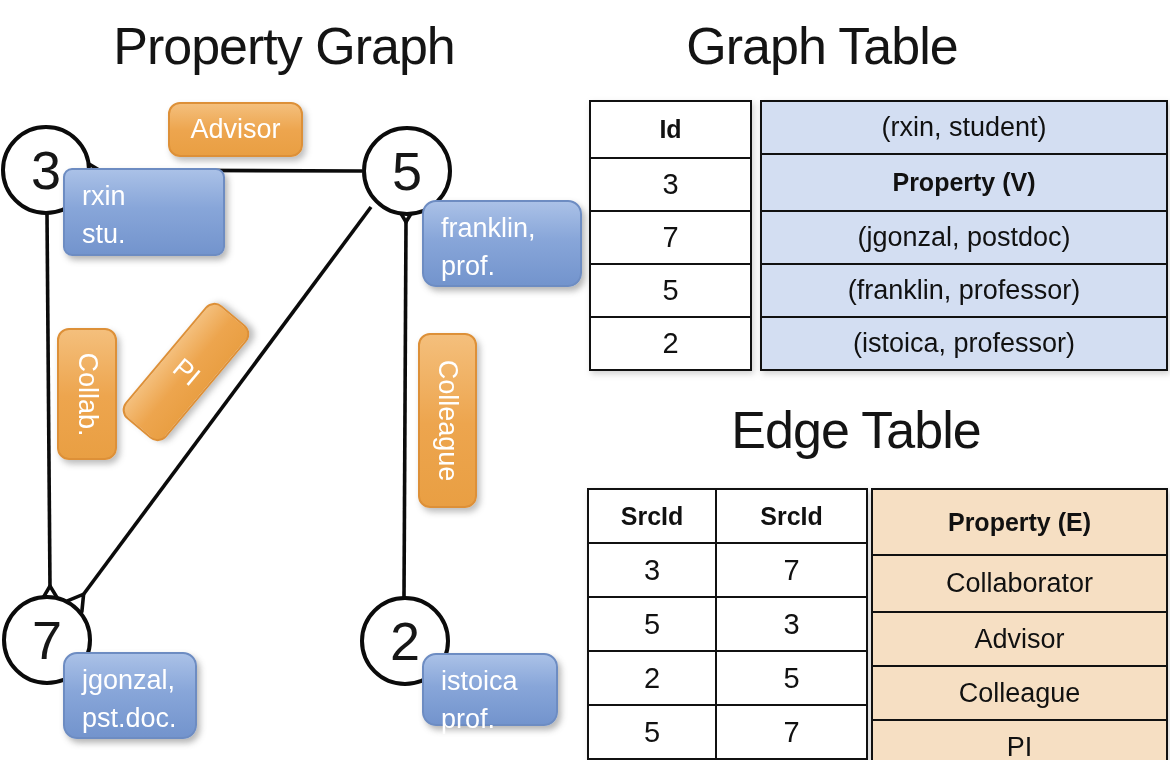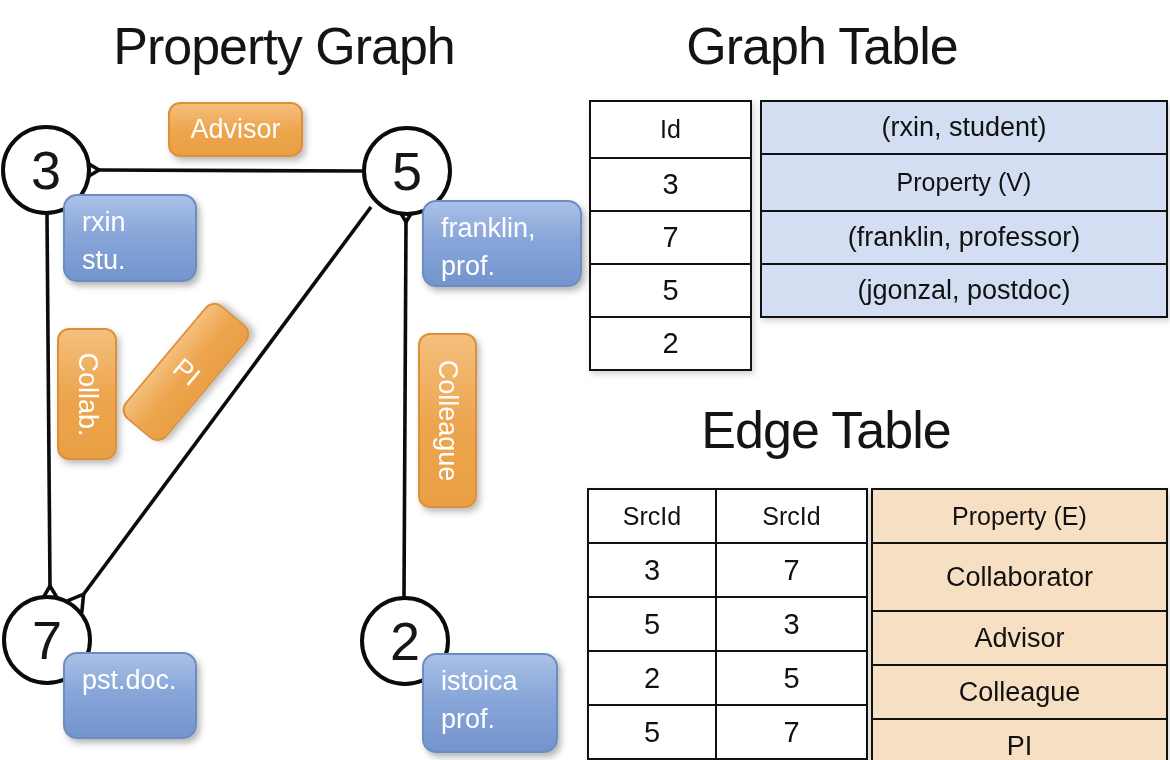--- a/index.html
+++ b/index.html
@@ -35,21 +35,21 @@
   }
   .edge-label .vtext { transform:rotate(90deg); white-space:nowrap; }
   .pi-box { transform:rotate(-50deg); }
   .dtable {
     position:absolute; border-collapse:collapse; table-layout:fixed;
     box-shadow:2px 3px 6px rgba(130,130,130,0.35); background:#fff;
   }
   .dtable th, .dtable td {
     border:2.5px solid #111; text-align:center; vertical-align:middle; padding:0;
   }
-  .dtable th { font-size:25px; font-weight:normal; }
+  .dtable th { font-size:25px; font-weight:bold; }
   .dtable td { font-size:29px; font-weight:300; }
   .fill-blue th, .fill-blue td { background:#d3def2; }
   .fill-tan th, .fill-tan td { background:#f6dfc3; }
 </style>
 </head>
 <body>
 
 <div class="title" style="left:284px; top:16px;">Property Graph</div>
 
 <svg class="edges" width="1170" height="760" viewBox="0 0 1170 760">
@@ -70,32 +70,33 @@
 <div class="node-circle" style="left:362px; top:126px;">
   <span>5</span>
 </div>
 <div class="node-circle" style="left:2px; top:595px;">
   <span>7</span>
 </div>
 <div class="node-circle" style="left:360px; top:596px;">
   <span>2</span>
 </div>
 
-<div class="prop-box" style="left:63px; top:194px; width:134px; height:88px;">
+<div class="prop-box" style="left:63px; top:168px; width:162px; height:88px;border-radius:9px;">
   <div>rxin</div>
   <div>stu.</div>
 </div>
 <div class="prop-box" style="left:422px; top:200px; width:160px; height:87px;">
   <div>franklin,</div>
   <div>prof.</div>
 </div>
 <div class="prop-box" style="left:63px; top:652px; width:134px; height:87px;">
+  <div>jgonzal,</div>
   <div>pst.doc.</div>
 </div>
-<div class="prop-box" style="left:422px; top:653px; width:136px; height:100px;">
+<div class="prop-box" style="left:422px; top:653px; width:136px; height:73px;">
   <div>istoica</div>
   <div>prof.</div>
 </div>
 
 <div class="edge-label" style="left:168px; top:102px; width:135px; height:55px;">
   <span>Advisor</span>
 </div>
 <div class="edge-label" style="left:57px; top:328px; width:60px; height:132px;">
   <span class="vtext">Collab.</span>
 </div>
@@ -130,29 +131,32 @@
 
 <table class="dtable fill-blue" style="left:760px; top:100px; width:408px;">
   <tbody>
       <tr style="height:53px;">
         <td style="font-size:27px;">(rxin, student)</td>
       </tr>
   <tr style="height:57px;">
         <th>Property (V)</th>
       </tr>
   <tr style="height:53px;">
+        <td style="font-size:27px;">(jgonzal, postdoc)</td>
+      </tr>
+  <tr style="height:53px;">
         <td style="font-size:27px;">(franklin, professor)</td>
       </tr>
   <tr style="height:53px;">
-        <td style="font-size:27px;">(jgonzal, postdoc)</td>
-      </tr>
-</tbody>
-  </table>
-
-<div class="title" style="left:826px; top:400px;">Edge Table</div>
+        <td style="font-size:27px;">(istoica, professor)</td>
+      </tr>
+</tbody>
+  </table>
+
+<div class="title" style="left:856px; top:400px;">Edge Table</div>
 
 <table class="dtable" style="left:587px; top:488px; width:279px;">
   <colgroup>
       <col style="width:128px;">
       <col style="width:151px;">
     </colgroup>
   <tbody>
       <tr style="height:54px;">
     <th>SrcId</th>
     <th>SrcId</th>
@@ -171,24 +175,24 @@
   </tr>
   <tr style="height:54px;">
     <td>5</td>
     <td>7</td>
   </tr>
 </tbody>
   </table>
 
 <table class="dtable fill-tan" style="left:871px; top:488px; width:297px;">
   <tbody>
-      <tr style="height:54px;">
+      <tr style="height:66px;">
         <th>Property (E)</th>
       </tr>
-  <tr style="height:68px;">
+  <tr style="height:57px;">
         <td style="font-size:27px;">Collaborator</td>
       </tr>
   <tr style="height:54px;">
         <td style="font-size:27px;">Advisor</td>
       </tr>
   <tr style="height:54px;">
         <td style="font-size:27px;">Colleague</td>
       </tr>
   <tr style="height:54px;">
         <td style="font-size:27px;">PI</td>

